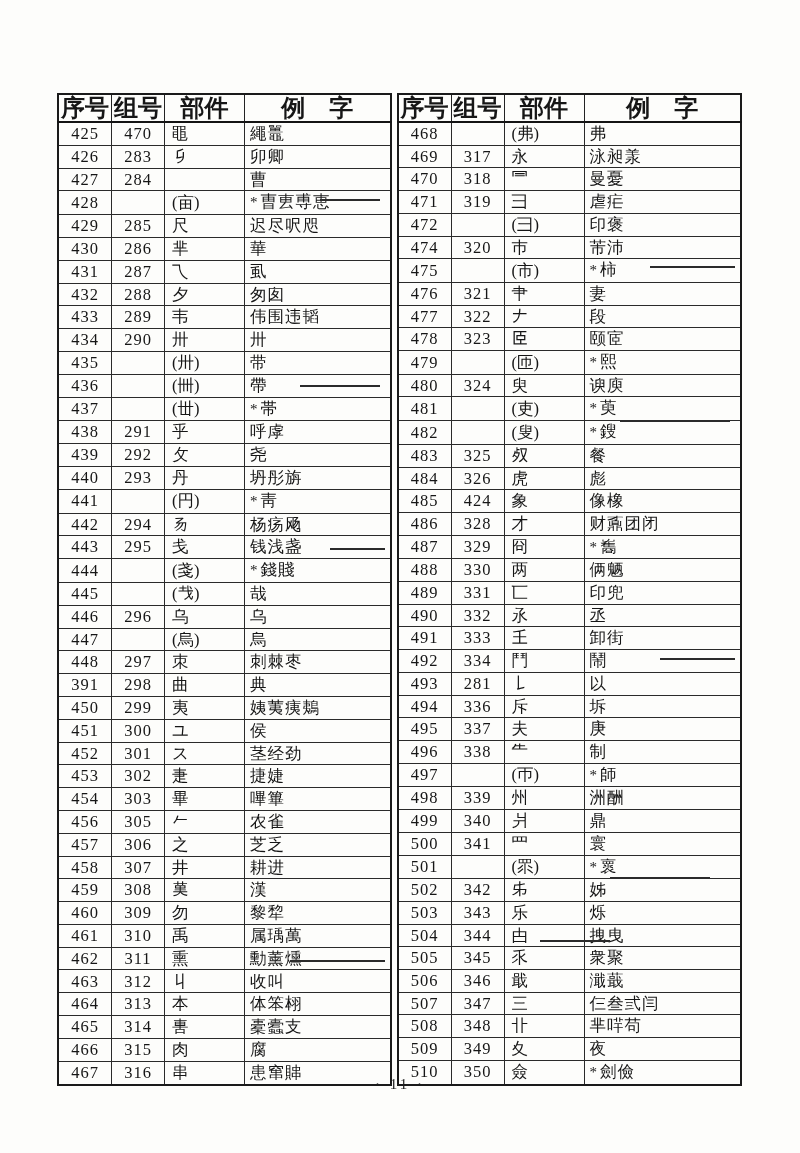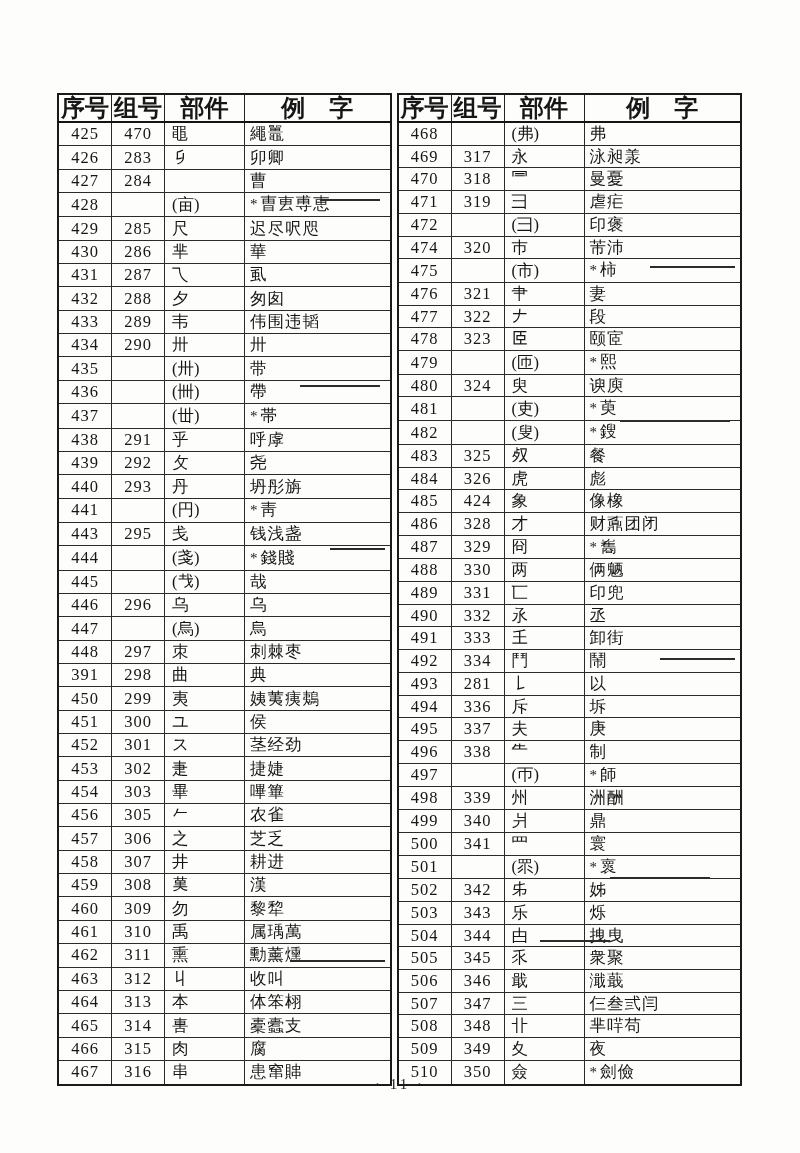--- a/index.html
+++ b/index.html
@@ -151,20 +151,26 @@
             <td class="cp">丹</td>
             <td class="ex">坍彤旃</td>
           </tr>
           <tr>
             <td class="sn">441</td>
             <td class="gn"></td>
             <td class="cp">(円)</td>
             <td class="ex"><span class="star">*</span>靑</td>
           </tr>
           <tr>
+            <td class="sn">442</td>
+            <td class="gn">294</td>
+            <td class="cp">𠃓</td>
+            <td class="ex">杨疡飏</td>
+          </tr>
+          <tr>
             <td class="sn">443</td>
             <td class="gn">295</td>
             <td class="cp">戋</td>
             <td class="ex">钱浅盏</td>
           </tr>
           <tr>
             <td class="sn">444</td>
             <td class="gn"></td>
             <td class="cp">(戔)</td>
             <td class="ex"><span class="star">*</span>錢賤</td>

